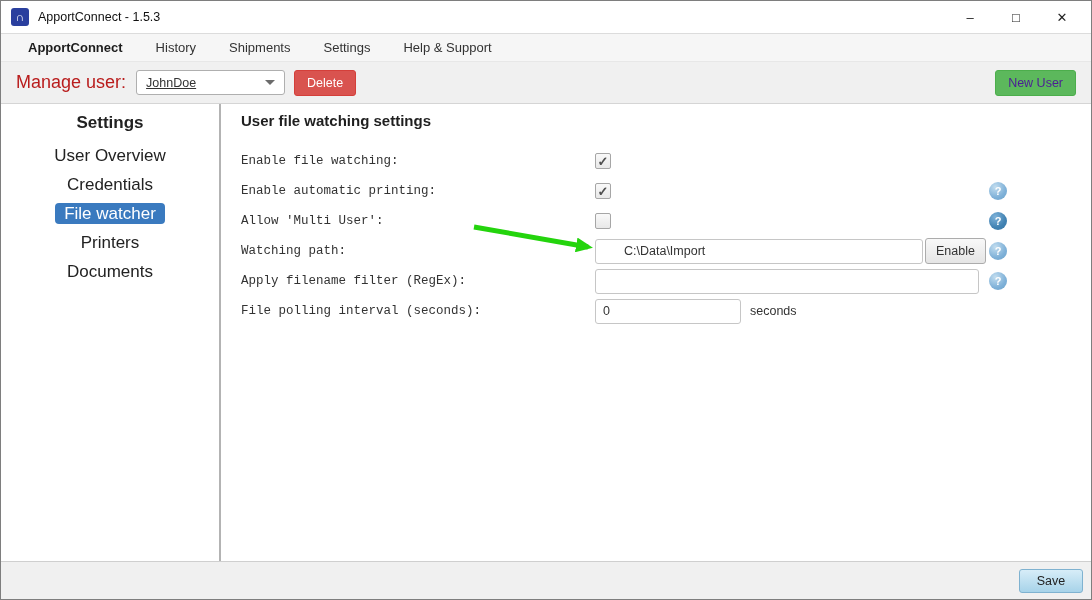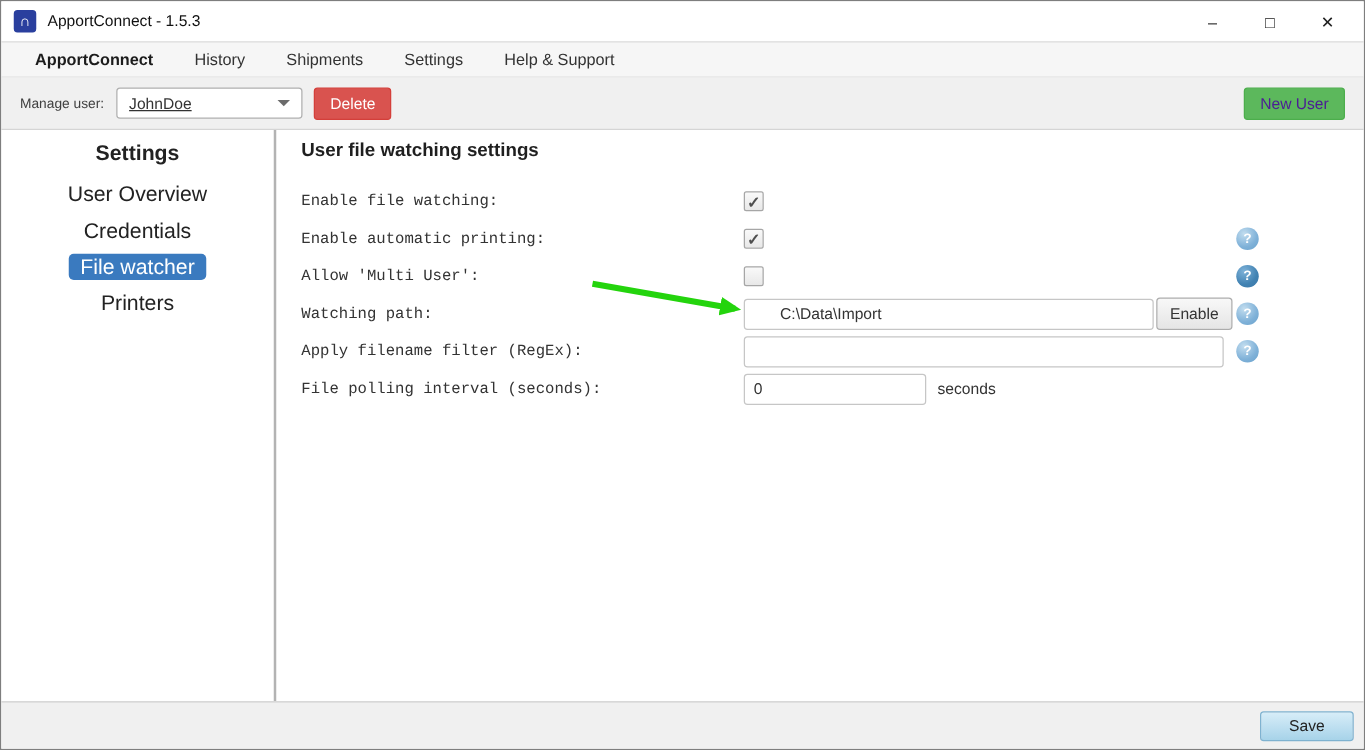--- a/index.html
+++ b/index.html
@@ -18,21 +18,21 @@
 
   
   .menubar { height:28px; flex:0 0 auto; background:#f6f6f6; border-top:1px solid #dcdcdc;
              display:flex; align-items:center; padding-left:27px; font-size:13px; color:#333; }
   .menu-item { margin-right:33px; cursor:default; }
   .menu-item.bold { font-weight:bold; color:#1c1c1c; }
 
   
   .toolbar { height:43px; flex:0 0 auto; background:#f0f0f0; border-top:1px solid #e7e7e7;
              border-bottom:1px solid #d5d5d5; display:flex; align-items:center; padding:0 15px; }
-  .manage-label { font-size:11px; color:#404040; margin-right:10px; }
+  .manage-label { font-size:18px; color:#b91c1c; margin-right:10px; }
   .user-select { width:149px; height:25px; background:#fff; border:1px solid #afafaf; border-radius:3px;
                  display:flex; align-items:center; padding:0 9px; font-size:12.5px; color:#333; cursor:default;text-decoration:underline; }
   .select-arrow { margin-left:auto; width:0; height:0; border-left:5px solid transparent;
                   border-right:5px solid transparent; border-top:5px solid #6b6b6b; }
   .btn { border-radius:3px; font-size:12.5px; cursor:default; }
   .btn-delete { margin-left:9px; height:26px; padding:0 12px; background:#d9534f; border:1px solid #d43f3a; color:#fff; }
   .btn-newuser { margin-left:auto; height:26px; padding:0 12px; background:#5cb85c; border:1px solid #4cae4c; color:#4c1d95; }
 
   
   .body-row { flex:1 1 auto; display:flex; min-height:0; background:#fff; }
@@ -62,21 +62,21 @@
           border-radius:50%; color:#fff; font-weight:bold; font-size:11px; display:flex; align-items:center;
           justify-content:center; background:radial-gradient(circle at 35% 28%, #c2ddef, #7fb1d8 60%, #6aa2cc); cursor:default; }
   .help.dark { background:radial-gradient(circle at 35% 28%, #7eb2d9, #4182b2 60%, #3a78a8); }
 
   
   .arrow-overlay { position:absolute; left:470px; top:218px; width:132px; height:38px; pointer-events:none; }
 
   
   .footer { height:38px; flex:0 0 auto; background:#f0f0f0; border-top:1px solid #cfcfcf;
             display:flex; align-items:center; justify-content:flex-end; padding-right:8px; }
-  .btn-save { width:75px; height:24px; background:linear-gradient(#d7edf8,#a7d3e9); border:1px solid #7fb2d0; color:#222; }
+  .btn-save { width:64px; height:24px; background:linear-gradient(#d7edf8,#a7d3e9); border:1px solid #7fb2d0; color:#222; }
 </style>
 </head>
 <body>
 
 <div class="window">
 
   <div class="titlebar">
     <div class="app-icon">∩</div>
     <div class="title-text">ApportConnect - 1.5.3</div>
     <div class="win-controls">
@@ -105,20 +105,21 @@
   </div>
 
   <div class="body-row">
     <div class="sidebar">
       <div class="sidebar-title">Settings</div>
       <div id="sidebar-items">
           <div class="side-item"><span class="pill">User Overview</span></div>
           <div class="side-item"><span class="pill">Credentials</span></div>
           <div class="side-item selected"><span class="pill">File watcher</span></div>
           <div class="side-item"><span class="pill">Printers</span></div>
+          <div class="side-item"><span class="pill">Documents</span></div>
         </div>
     </div>
 
     <div class="main">
       <div class="main-heading">User file watching settings</div>
       <div class="rows" id="form-rows">
           <div class="form-row">
             <span class="row-label">Enable file watching:</span>
             <span class="checkbox">✓</span>
           </div>

